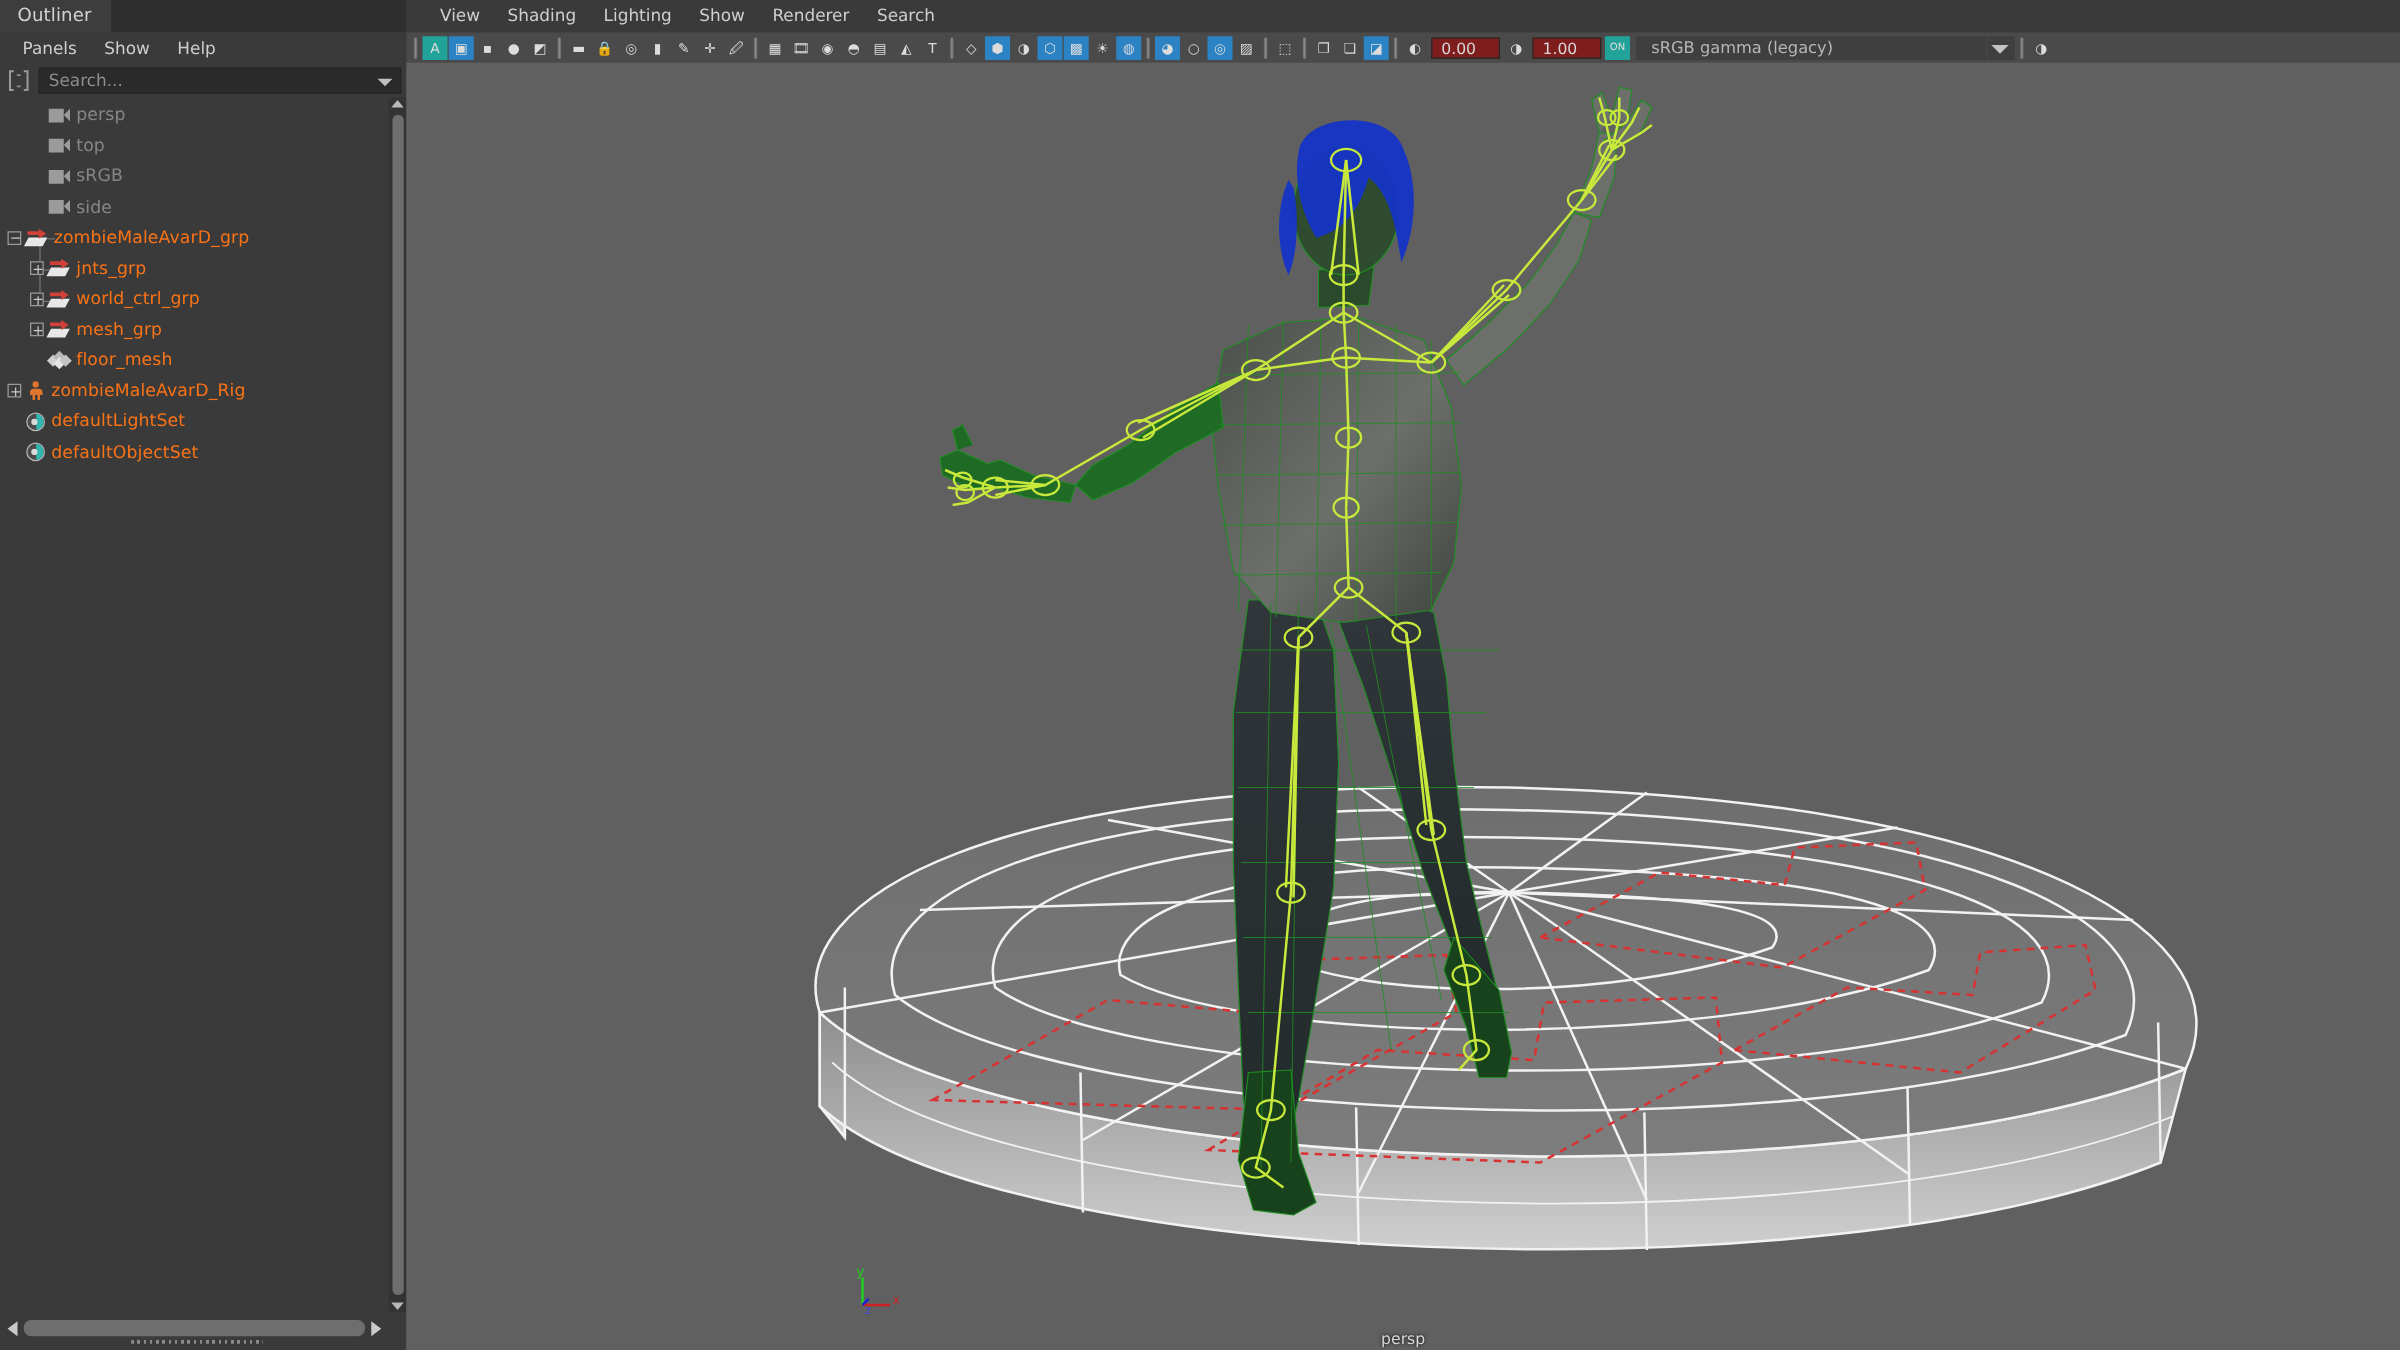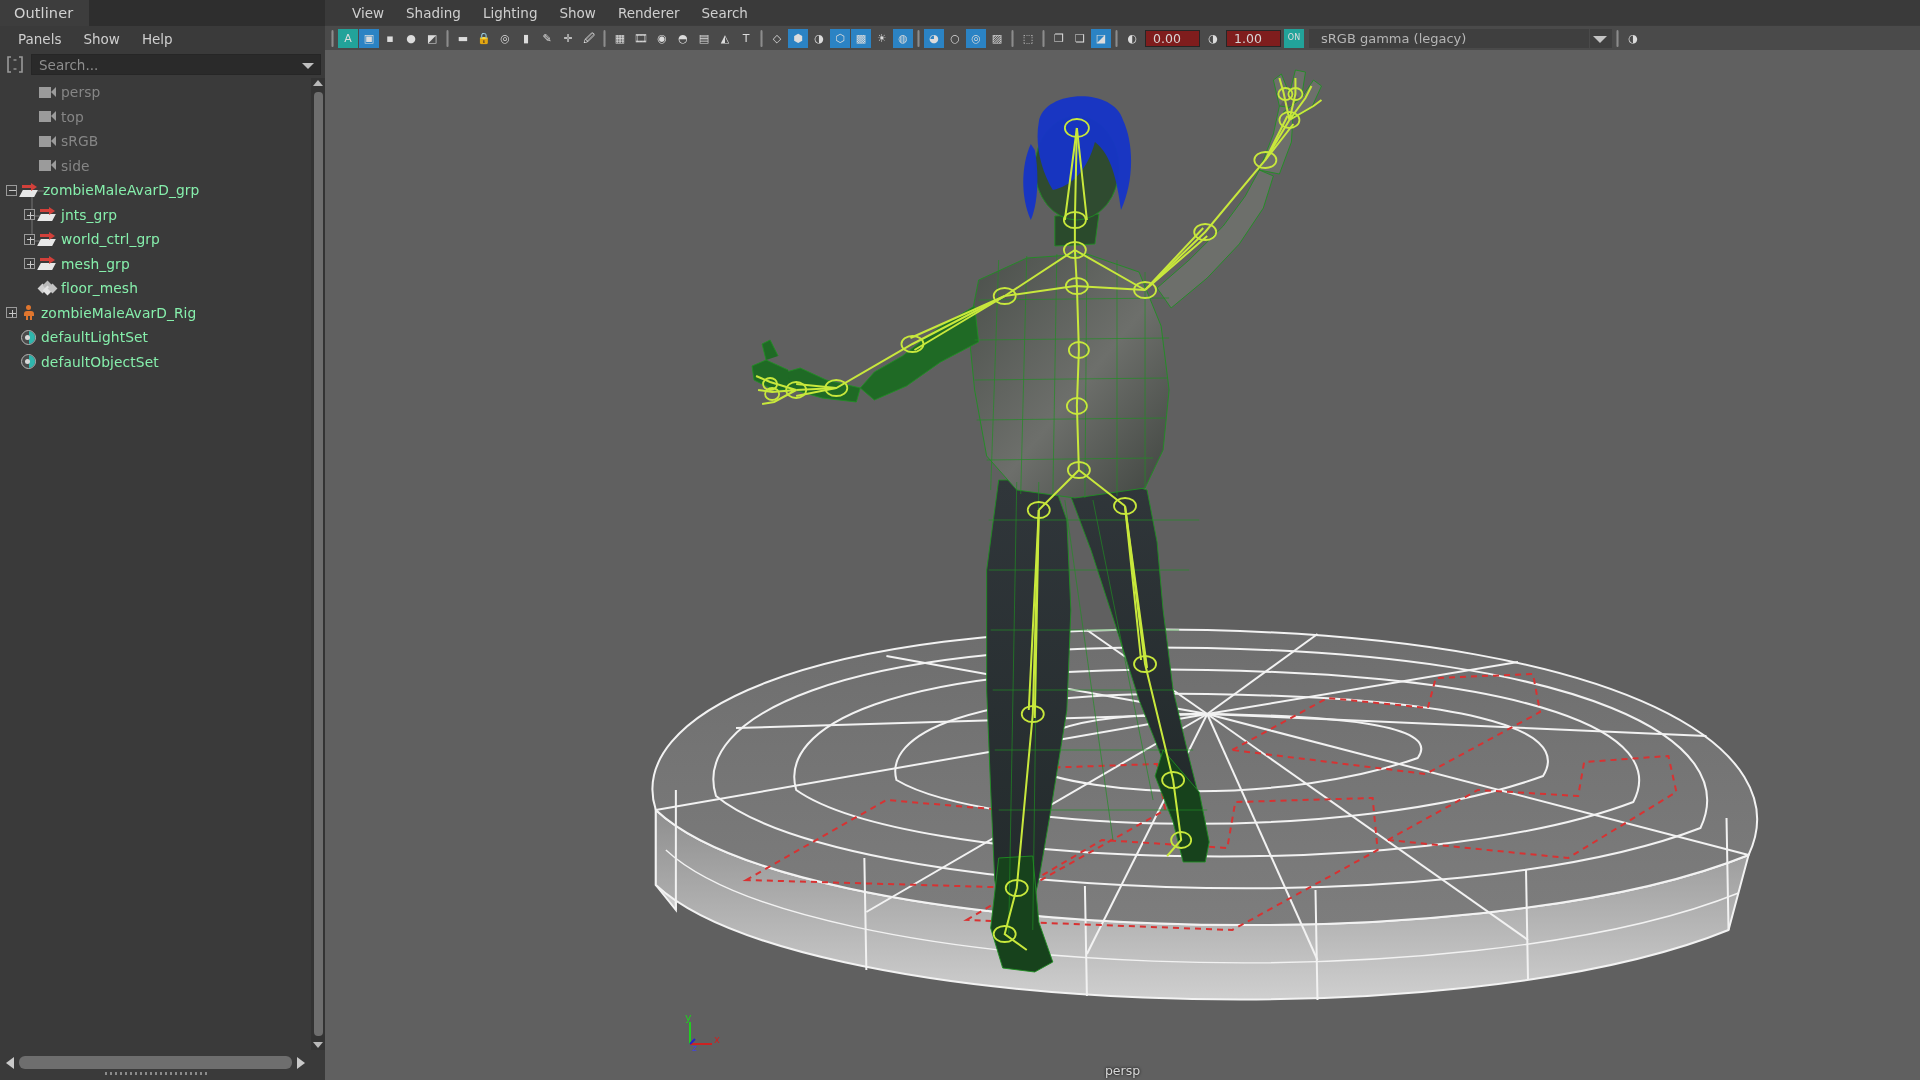--- a/index.html
+++ b/index.html
@@ -31,21 +31,21 @@
   .ol-searchcaret { position:absolute; right:6px; top:8px; width:0;height:0;
     border-left:6px solid transparent;border-right:6px solid transparent;border-top:6px solid #bfbfbf; }
 
   .ol-treewrap { position:relative; flex:1; overflow:hidden; }
   .ol-tree { position:absolute; inset:0 14px 0 0; padding-top:2px; }
 
   .ol-row { height:24.5px; display:flex; align-items:center; padding-left:6px;
     font-size:13.8px; white-space:nowrap; user-select:none; }
   .ol-lbl { margin-left:5px; letter-spacing:.1px; }
   .ol-dim  { color:#868686; }
-  .ol-norm { color:#86efac; }
+  .ol-norm { color:#f97316; }
 
   .ol-indent{ display:inline-block; }
   .exp-box { width:11px; height:11px; border:1px solid #9a9a9a; background:#3a3a3a;
     position:relative; flex:0 0 11px; margin-right:4px; }
   .exp-box::before{ content:""; position:absolute; left:2px; top:4.5px; width:7px; height:1px; background:#c8c8c8;}
   .exp-box.plus::after{ content:""; position:absolute; left:4.5px; top:2px; width:1px; height:7px; background:#c8c8c8;}
   .exp-spacer{ width:15px; flex:0 0 15px; }
 
   
   .ic-cam{ width:17px;height:11px; position:relative; flex:0 0 17px; }

